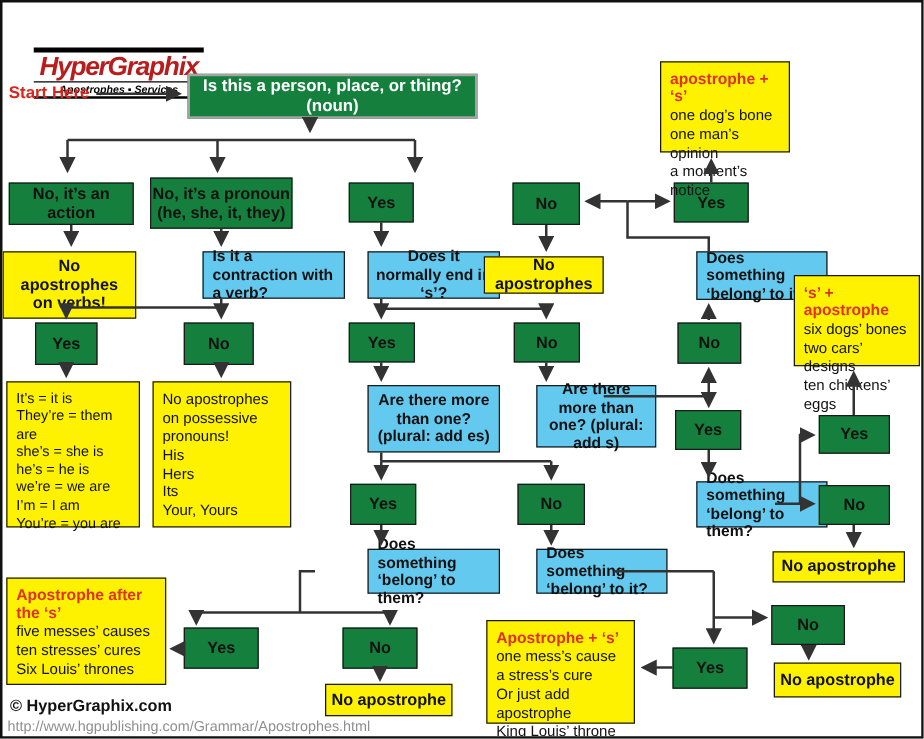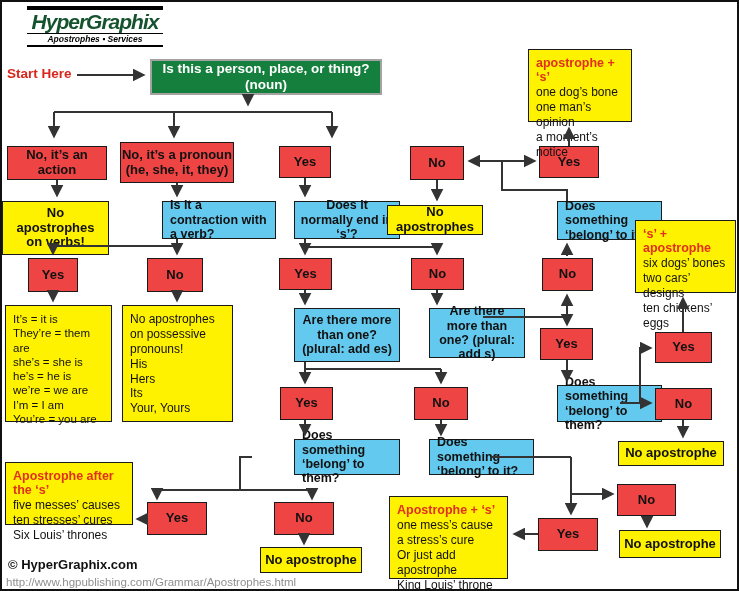--- a/index.html
+++ b/index.html
@@ -6,42 +6,42 @@
   #canvas{
     position:relative;width:739px;height:591px;box-sizing:border-box;
     border:2px solid #111;background:#fff;overflow:hidden;
     font-family:"Liberation Sans", sans-serif;
   }
   .abs{position:absolute;}
   .box{
     position:absolute;display:flex;align-items:center;justify-content:center;
     box-sizing:border-box;text-align:center;line-height:1.15;
   }
-  .green{background:#ef4444;border:1.6px solid #1a1a1a;font-weight:bold;font-size:13px;color:#111;}
+  .green{background:#15803d;border:1.6px solid #1a1a1a;font-weight:bold;font-size:13px;color:#111;}
   .blue{background:#63c9ee;border:1.6px solid #1a1a1a;font-weight:bold;font-size:12.5px;color:#111;padding:2px 4px;margin-left:42px;}
   .blue.left{justify-content:flex-start;text-align:left;padding-left:7px;}
   .yellow{background:#fff200;border:1.6px solid #1a1a1a;font-weight:bold;font-size:13px;color:#111;padding:2px 4px;}
   .example{
     background:#fff200;border:1.6px solid #1a1a1a;display:block;text-align:left;
     padding:6px 7px;box-sizing:border-box;
   }
   .ex-title{color:#e0301e;font-weight:bold;font-size:12.5px;margin-bottom:1px;}
   .ex-body{font-size:12px;line-height:1.24;white-space:pre-line;color:#111;}
   .ex-body.small{font-size:11.5px;}
   .noun{
     background:#15803d;border:2px solid #a3a3a3;color:#fff;font-weight:bold;font-size:13.5px;
   }
   .start-label{color:#d9261c;font-weight:bold;font-size:13.5px;}
   .page-title{
     text-align:center;font-weight:bold;font-size:33px;letter-spacing:-0.5px;color:#0d0d0d;
   }
   .logo{width:136px;}
   .logo-main{
-    border-top:4px solid #000;color:#14532d;font-weight:bold;font-style:italic;
-    font-size:21px;letter-spacing:-1px;text-align:center;line-height:1.05;padding-top:1px;
+    border-top:4px solid #000;color:#b91c1c;font-weight:bold;font-style:italic;
+    font-size:21px;letter-spacing:-1px;text-align:center;line-height:1.05;padding-top:1px;margin-top:32px;
   }
   .logo-sub{
     border-top:1.5px solid #000;border-bottom:2.5px solid #000;
     font-size:8.5px;font-weight:bold;font-style:italic;text-align:center;line-height:1.3;color:#000;
   }
   .footer-copy{font-weight:bold;font-size:13px;color:#111;}
   .footer-url{font-size:11.5px;color:#8f8f8f;}
   svg.wires{position:absolute;left:0;top:0;pointer-events:none;}
 </style>
 </head>
@@ -113,21 +113,21 @@
 
   <div class="box green" style="left:278px;top:385px;width:53px;height:33px;">Yes</div>
   <div class="box green" style="left:412px;top:385px;width:54px;height:33px;">No</div>
   <div class="box blue left" style="left:513px;top:383px;width:105px;height:37px;">Does something ‘belong’ to them?</div>
   <div class="box green" style="left:653px;top:386px;width:57px;height:32px;">No</div>
 
   <div class="box blue left" style="left:250px;top:437px;width:106px;height:36px;">Does something ‘belong’ to them?</div>
   <div class="box blue left" style="left:385px;top:437px;width:105px;height:36px;">Does something ‘belong’ to it?</div>
   <div class="box yellow" style="left:616px;top:439px;width:106px;height:25px;">No apostrophe</div>
 
-  <div class="abs example" style="left:3px;top:460px;width:128px;height:63px;">
+  <div class="abs example" style="left:3px;top:460px;width:128px;height:86px;">
     <div class="ex-title">Apostrophe after the ‘s’</div>
     <div class="ex-body">five messes’ causes
 ten stresses’ cures
 Six Louis’ thrones</div>
   </div>
   <div class="box green" style="left:145px;top:500px;width:60px;height:33px;">Yes</div>
   <div class="box green" style="left:272px;top:500px;width:60px;height:33px;">No</div>
   <div class="abs example" style="left:387px;top:494px;width:119px;height:83px;">
     <div class="ex-title">Apostrophe + ‘s’</div>
     <div class="ex-body">one mess’s cause

